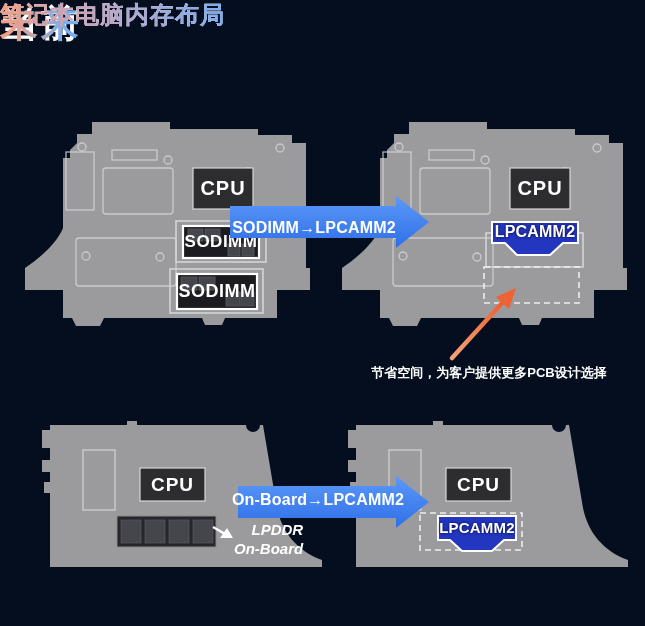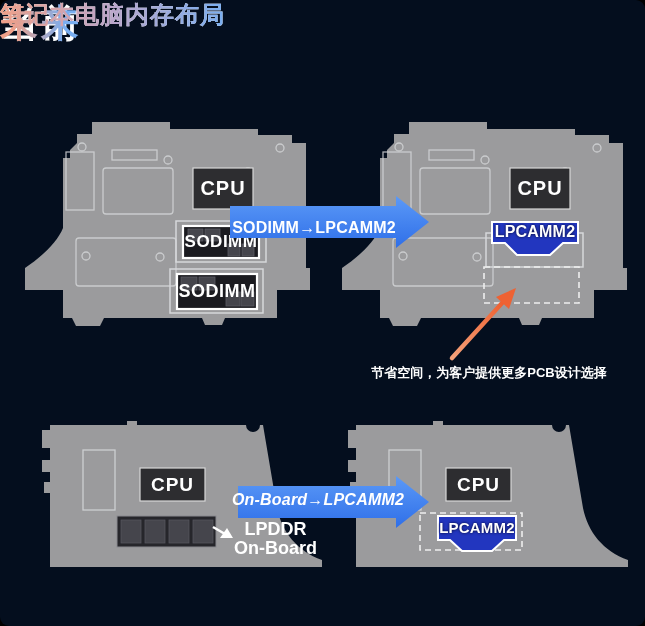--- a/index.html
+++ b/index.html
@@ -1,20 +1,19 @@
 <!DOCTYPE html>
 <html style="--bg: #040e1e; --board: #9b9b9d; --board-line: #d6d8da; --block-dark: #2d2d30; --module-dark: #1b1b20; --chip-gray: #45454c; --module-blue: #2236bf; --arrow-blue: #3e7ef2; --orange: #ee6233; --text-white: #ffffff; --grad-warm: #efa089; --grad-cool: #79aef1;"><head>
 <meta charset="utf-8">
 <style>
   html,body{margin:0;padding:0;background:#000;}
   #stage{
     position:relative;width:645px;height:626px;overflow:hidden;
     background:var(--bg,#040e1e);
     font-family:"Liberation Sans",sans-serif;
-    border-radius:9px;
   }
   #stage svg{position:absolute;left:0;top:0;}
   #art-base{z-index:1;}
   #art-arrows{z-index:3;}
   .lbl{
     position:absolute;display:flex;align-items:center;justify-content:center;
     font-weight:bold;color:var(--text-white,#fff);white-space:nowrap;z-index:2;
   }
   .lbl.over-arrow{z-index:4;}
   .title{font-size:38px;font-weight:800;letter-spacing:3px;}
@@ -27,21 +26,21 @@
   .grad-sub{
     background:linear-gradient(90deg,var(--grad-warm,#efa089) 0%,#bda6c9 48%,var(--grad-cool,#79aef1) 100%);
     -webkit-background-clip:text;background-clip:text;
     color:transparent;-webkit-text-fill-color:transparent;
   }
   .cpu-lbl{font-size:20px;letter-spacing:1px;}
   .sodimm-lbl{font-size:17px;letter-spacing:0.5px;text-align:right;}
   .lpcamm-lbl{font-size:16px;letter-spacing:0.2px;text-shadow:0 0 3px rgba(0,0,20,.9);}
   .arrow-lbl{font-size:16px;letter-spacing:0.2px;}
   .caption{font-size:13px;font-weight:800;}
-  .memo-lbl{display:block;font-size:18px;line-height:19px;text-align:center;}
+  .memo-lbl{display:block;font-size:15px;line-height:19px;text-align:right;font-style:italic;}
 </style>
 </head>
 <body>
 
 <div id="stage">
 
   <svg id="art-base" width="645" height="626" viewBox="0 0 645 626">
     <defs>
       <linearGradient id="bluegrad" x1="0" y1="0" x2="0" y2="1">
         <stop offset="0" stop-color="#5b99f7"></stop>
@@ -155,15 +154,15 @@
       <linearGradient id="orangegrad" x1="0" y1="1" x2="1" y2="0">
         <stop offset="0" stop-color="#f5a27a"></stop>
           <stop offset="1" stop-color="#ee5f2f"></stop>
       </linearGradient>
     </defs>
     <line x1="452" y1="358" x2="503" y2="302" stroke="url(#orangegrad)" stroke-width="4.5" stroke-linecap="round"></line>
     <polygon points="516,288 496,297 509,309" style="fill:var(--orange)"></polygon>
   </svg>
 
   <div class="lbl arrow-lbl over-arrow" style="left:232px;top:206px;width:164px;height:44px;">SODIMM→LPCAMM2</div>
-  <div class="lbl arrow-lbl over-arrow" style="left:238px;top:486px;width:160px;height:28px;font-style:italic;">On-Board→LPCAMM2</div>
+  <div class="lbl arrow-lbl over-arrow" style="left:238px;top:486px;width:160px;height:28px;">On-Board→LPCAMM2</div>
 
 </div>
 
 </body></html>

